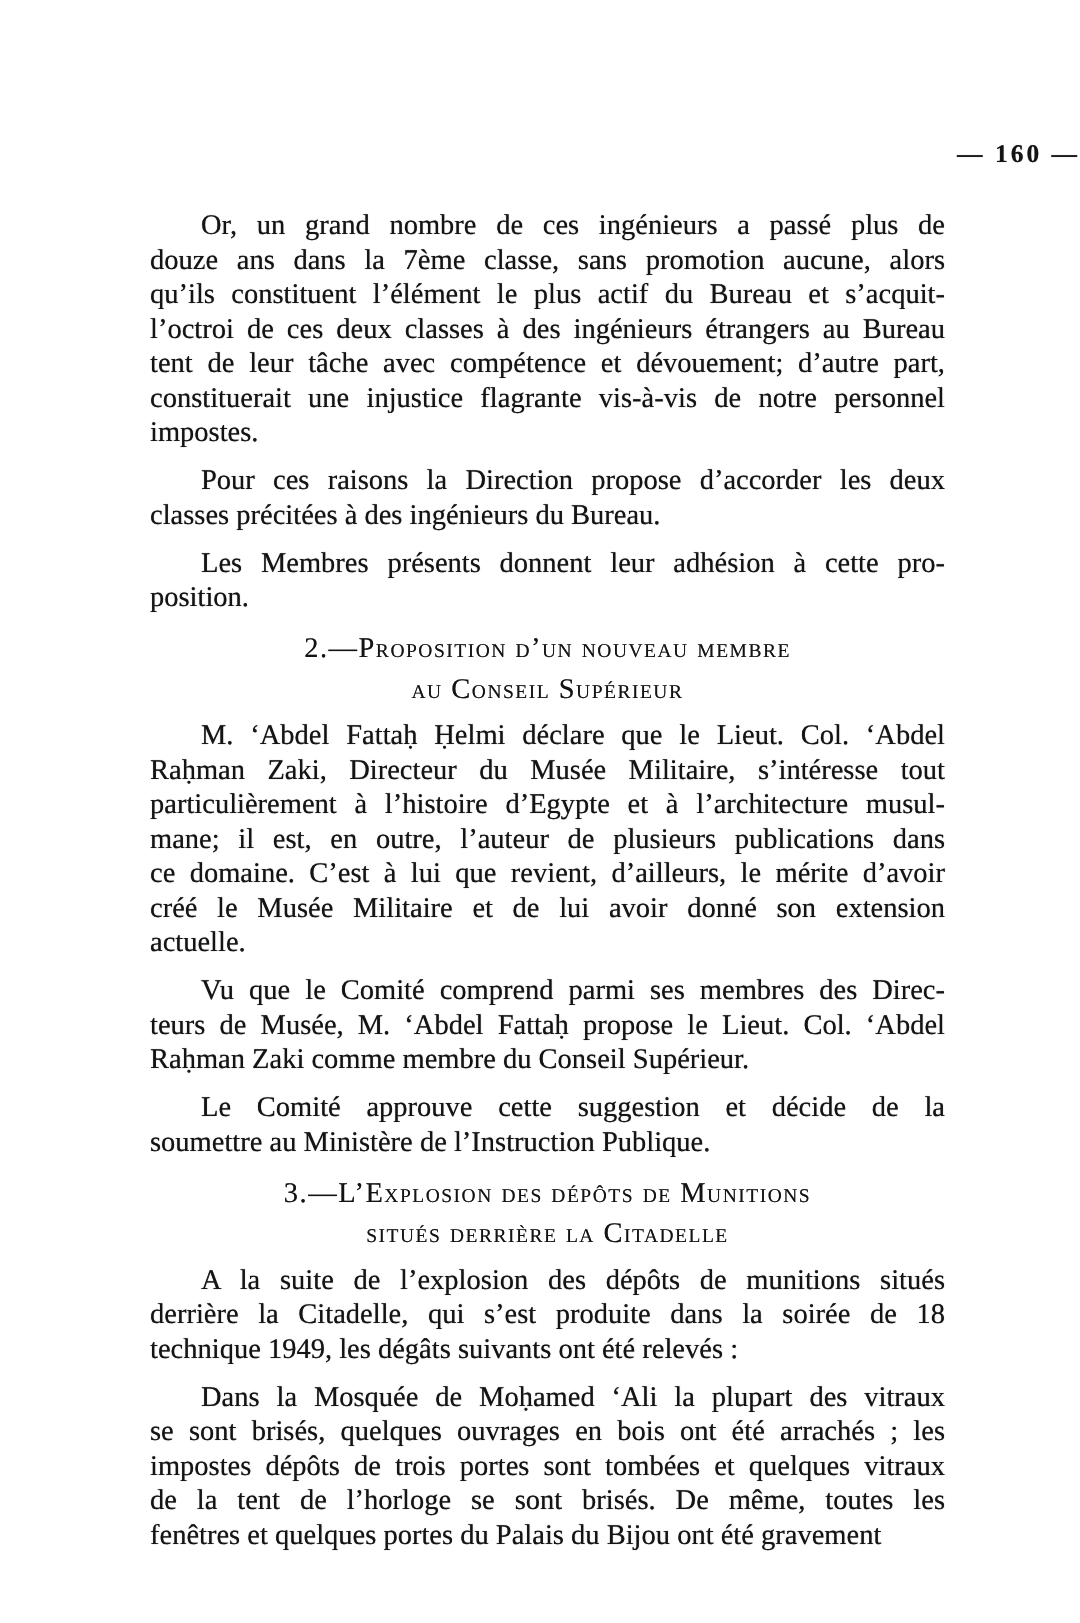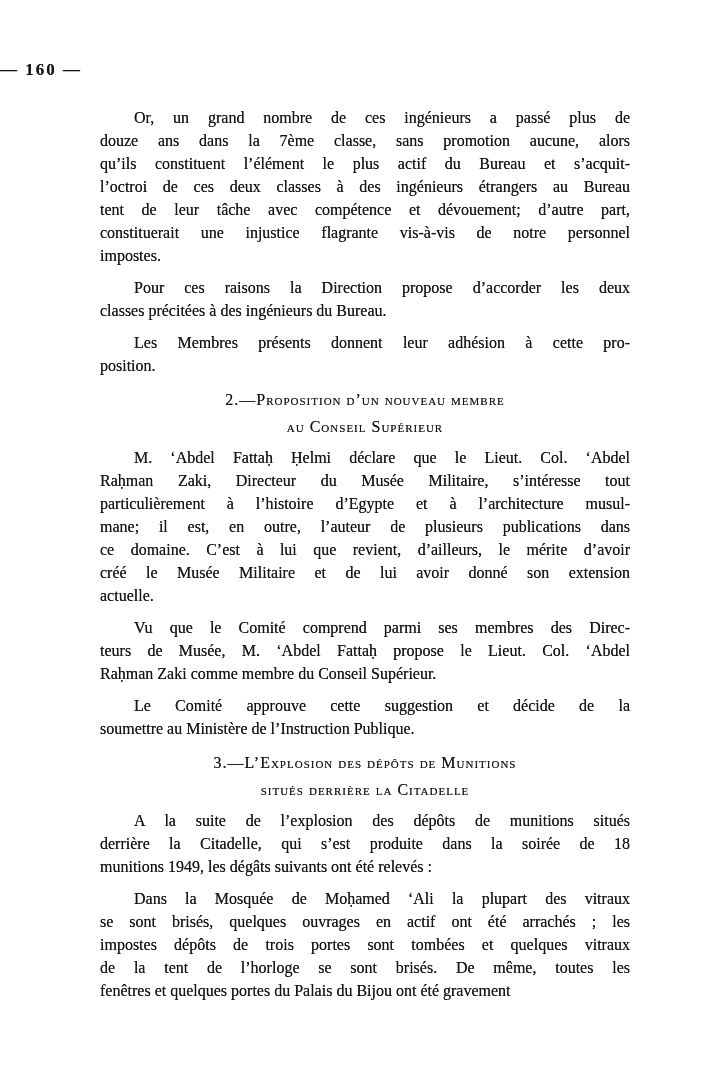--- a/index.html
+++ b/index.html
@@ -14,32 +14,32 @@
     color: #141414;
     overflow: hidden;
   }
   .page {
     position: relative;
     width: 720px;
     height: 1082px;
     background: #ffffff;
   }
   .pagenum {
-    padding-top: 60px;
-    text-align: left;
+    padding-top: 93px;
+    text-align: right;
     font-size: 17px;
     font-weight: bold;
     letter-spacing: 2px;
     text-shadow: 0 0 0.5px rgba(0,0,0,0.6);
   }
   .content {
     margin-left: 100px;
     width: 530px;
     margin-top: 26px;
-    font-size: 16px;
+    font-size: 19px;
     line-height: 23px;
   }
   .line {
     text-align: justify;
     text-align-last: justify;
     text-justify: inter-word;
     text-shadow: 0 0 0.55px rgba(0,0,0,0.7);
     white-space: normal;
   }
   .line.last {
@@ -107,23 +107,23 @@
         <div class="line first">Le Comité approuve cette suggestion et décide de la</div>
         <div class="line last">soumettre au Ministère de l’Instruction Publique.</div>
       </div>
       <div class="block heading">
         <div class="line">3.—L’Explosion des dépôts de Munitions</div>
         <div class="line last">situés derrière la Citadelle</div>
       </div>
       <div class="block paragraph">
         <div class="line first">A la suite de l’explosion des dépôts de munitions situés</div>
         <div class="line">derrière la Citadelle, qui s’est produite dans la soirée de 18</div>
-        <div class="line last">munitions 1949, les dégâts suivants ont été relevés :</div>
+        <div class="line last">technique 1949, les dégâts suivants ont été relevés :</div>
       </div>
       <div class="block paragraph">
         <div class="line first">Dans la Mosquée de Moḥamed ‘Ali la plupart des vitraux</div>
-        <div class="line">se sont brisés, quelques ouvrages en actif ont été arrachés ; les</div>
+        <div class="line">se sont brisés, quelques ouvrages en bois ont été arrachés ; les</div>
         <div class="line">impostes dépôts de trois portes sont tombées et quelques vitraux</div>
         <div class="line">de la tent de l’horloge se sont brisés.  De même, toutes les</div>
         <div class="line last">fenêtres et quelques portes du Palais du Bijou ont été gravement</div>
       </div>
     </div>
 </div>
 
 </body></html>

